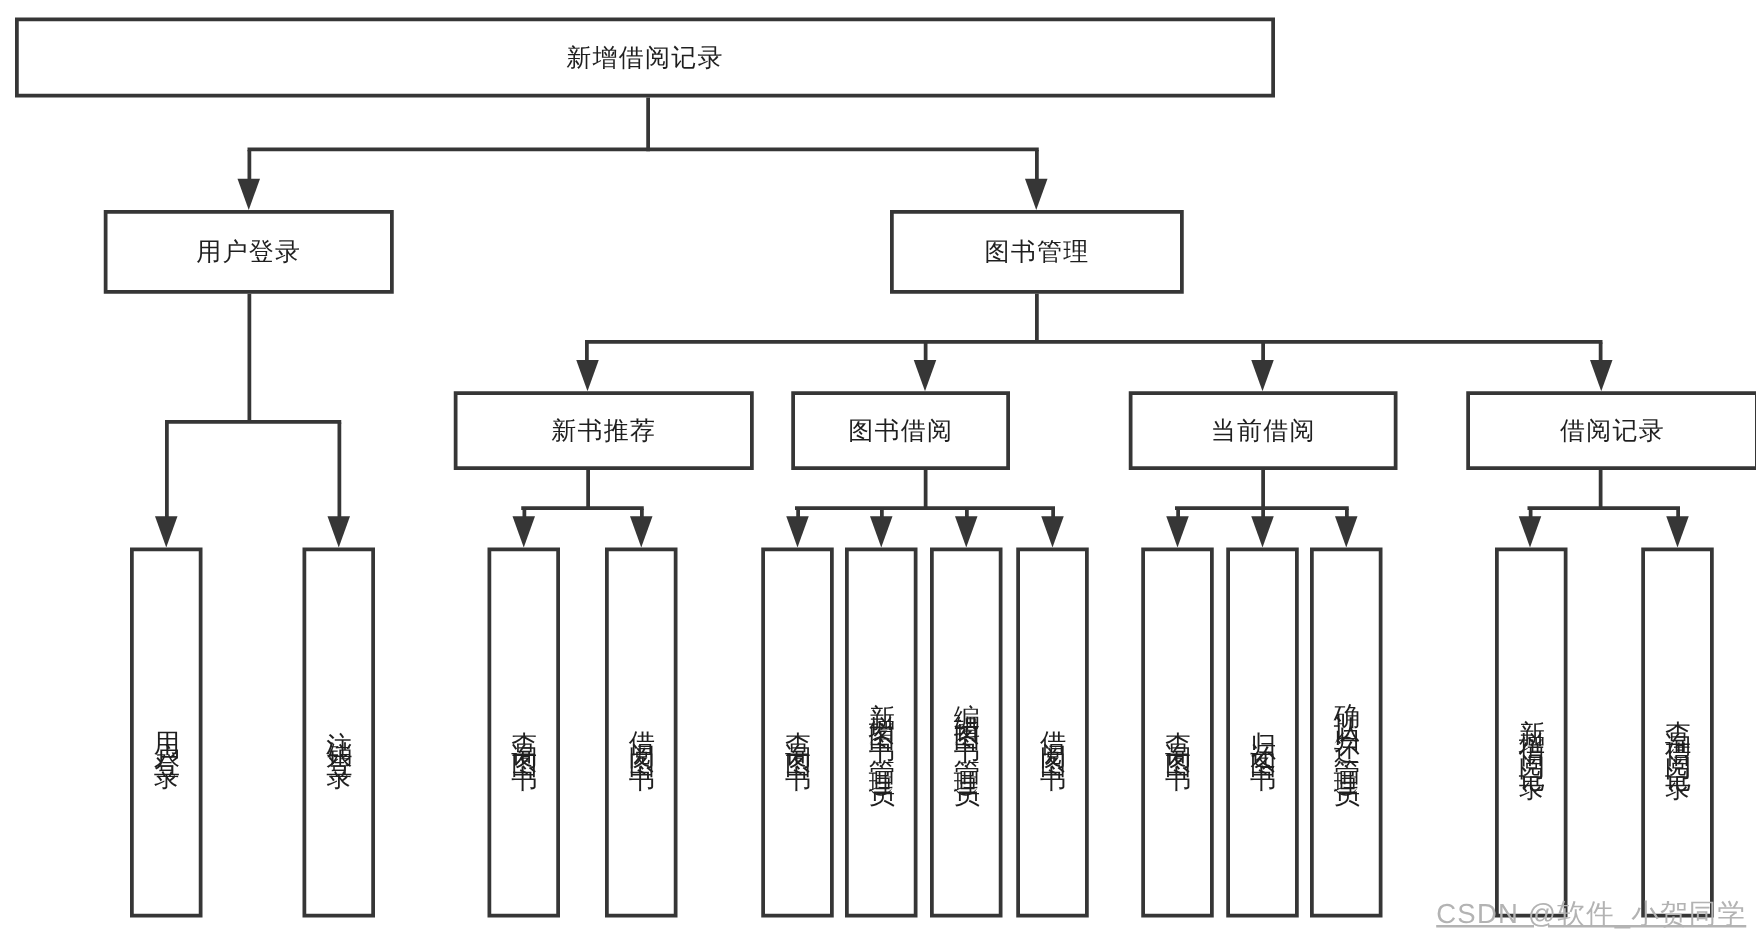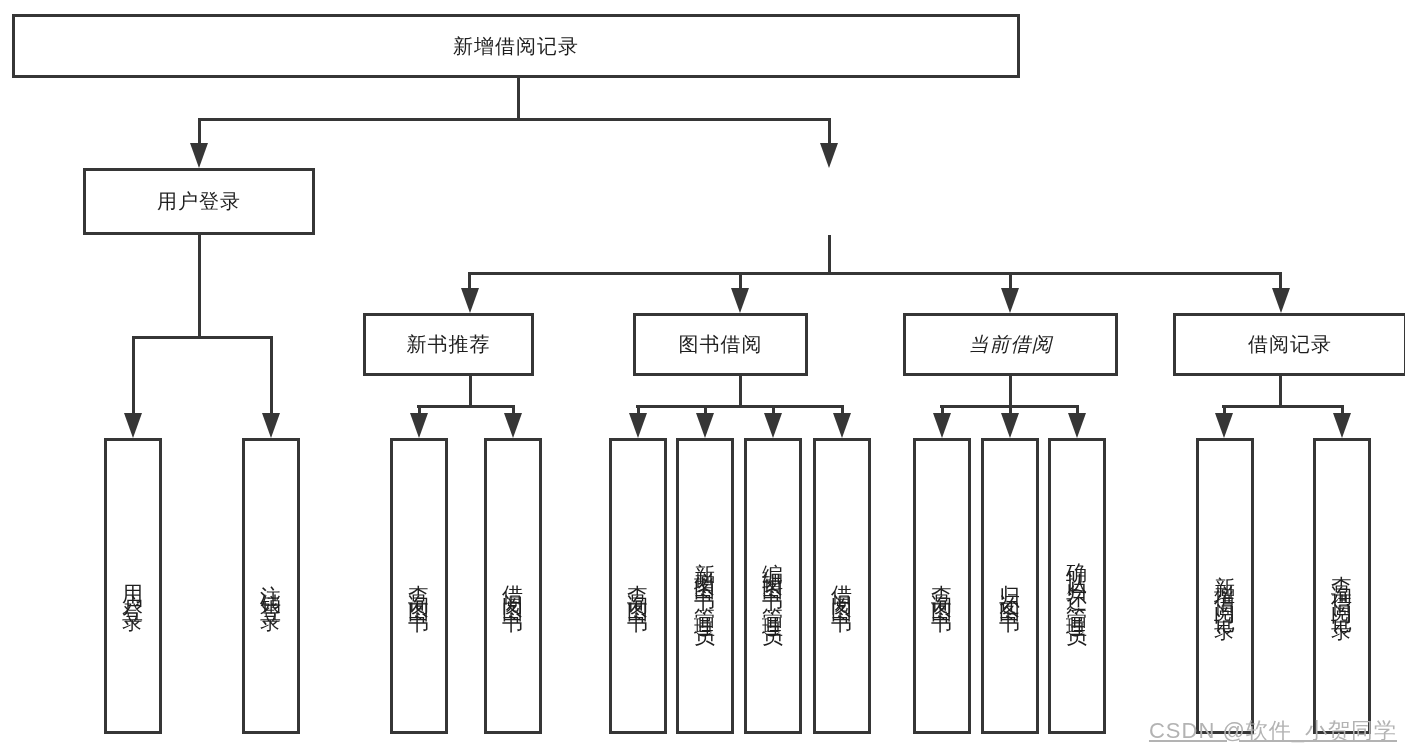--- a/index.html
+++ b/index.html
@@ -31,46 +31,49 @@
   <div class="v" style="left:517px;top:78px;height:43px;"></div>
   <div class="h" style="left:198px;top:118px;width:633px;"></div>
   <div class="v" style="left:198px;top:120px;height:24px;"></div>
   <div class="arr" style="left:190px;top:143px;"></div>
   <div class="v" style="left:828px;top:120px;height:24px;"></div>
   <div class="arr" style="left:820px;top:143px;"></div>
 
   <div class="box" style="left:83px;top:168px;width:232px;height:67px;">
     <span>用户登录</span>
   </div>
+  <div class="box" style="left:712px;top:168px;width:235px;height:67px;">
+    <span>图书管理</span>
+  </div>
 
   <div class="v" style="left:198px;top:235px;height:103px;"></div>
   <div class="h" style="left:132px;top:336px;width:141px;"></div>
   <div class="v" style="left:132px;top:338px;height:76px;"></div>
   <div class="arr" style="left:124px;top:413px;"></div>
   <div class="v" style="left:270px;top:338px;height:76px;"></div>
   <div class="arr" style="left:262px;top:413px;"></div>
 
   <div class="v" style="left:828px;top:235px;height:39px;"></div>
   <div class="h" style="left:468px;top:272px;width:814px;"></div>
   <div class="v" style="left:468px;top:274px;height:15px;"></div>
   <div class="arr" style="left:461px;top:288px;"></div>
   <div class="v" style="left:739px;top:274px;height:15px;"></div>
   <div class="arr" style="left:731px;top:288px;"></div>
   <div class="v" style="left:1009px;top:274px;height:15px;"></div>
   <div class="arr" style="left:1001px;top:288px;"></div>
   <div class="v" style="left:1279px;top:274px;height:15px;"></div>
   <div class="arr" style="left:1272px;top:288px;"></div>
 
-  <div class="box" style="left:363px;top:313px;width:171px;height:63px;">
+  <div class="box" style="left:363px;top:313px;width:240px;height:63px;">
     <span>新书推荐</span>
   </div>
   <div class="box" style="left:633px;top:313px;width:175px;height:63px;">
     <span>图书借阅</span>
   </div>
-  <div class="box" style="left:903px;top:313px;width:215px;height:63px;font-style:italic;">
+  <div class="box" style="left:903px;top:313px;width:215px;height:63px;">
     <span>当前借阅</span>
   </div>
   <div class="box" style="left:1173px;top:313px;width:234px;height:63px;">
     <span>借阅记录</span>
   </div>
 
   <div class="v" style="left:469px;top:376px;height:31px;"></div>
   <div class="h" style="left:417px;top:405px;width:98px;"></div>
   <div class="v" style="left:418px;top:407px;height:7px;"></div>
   <div class="arr" style="left:410px;top:413px;"></div>

